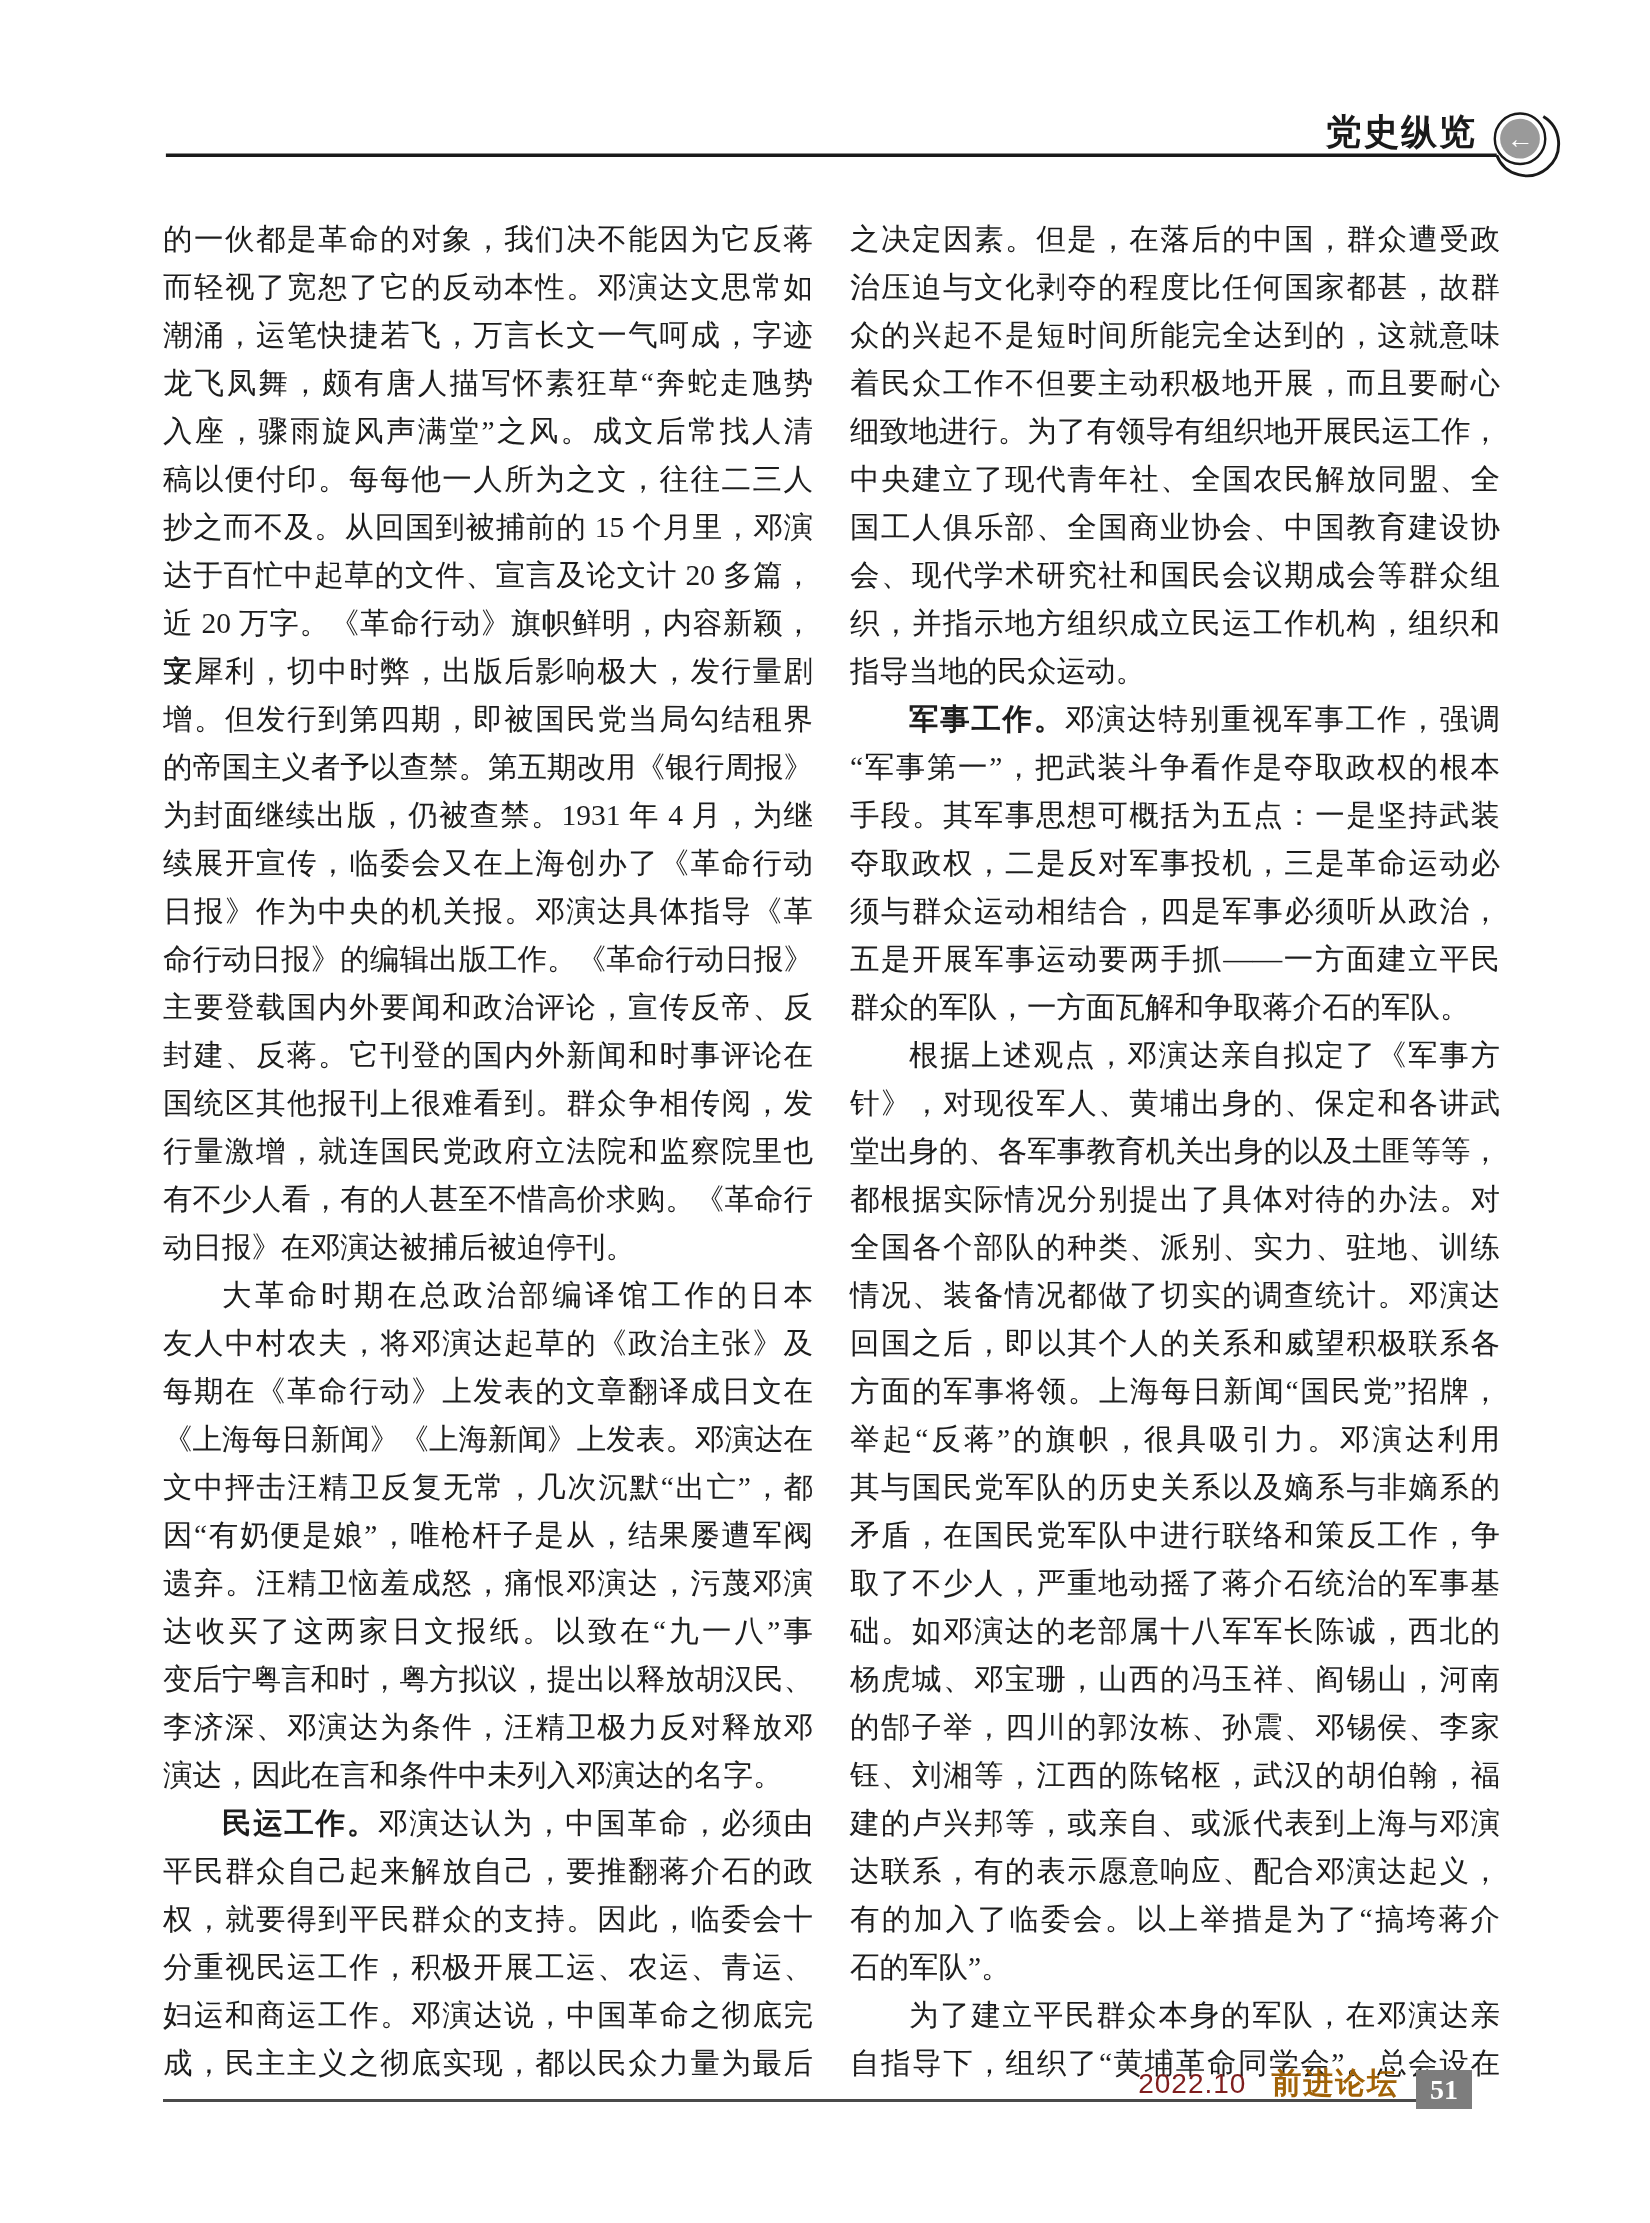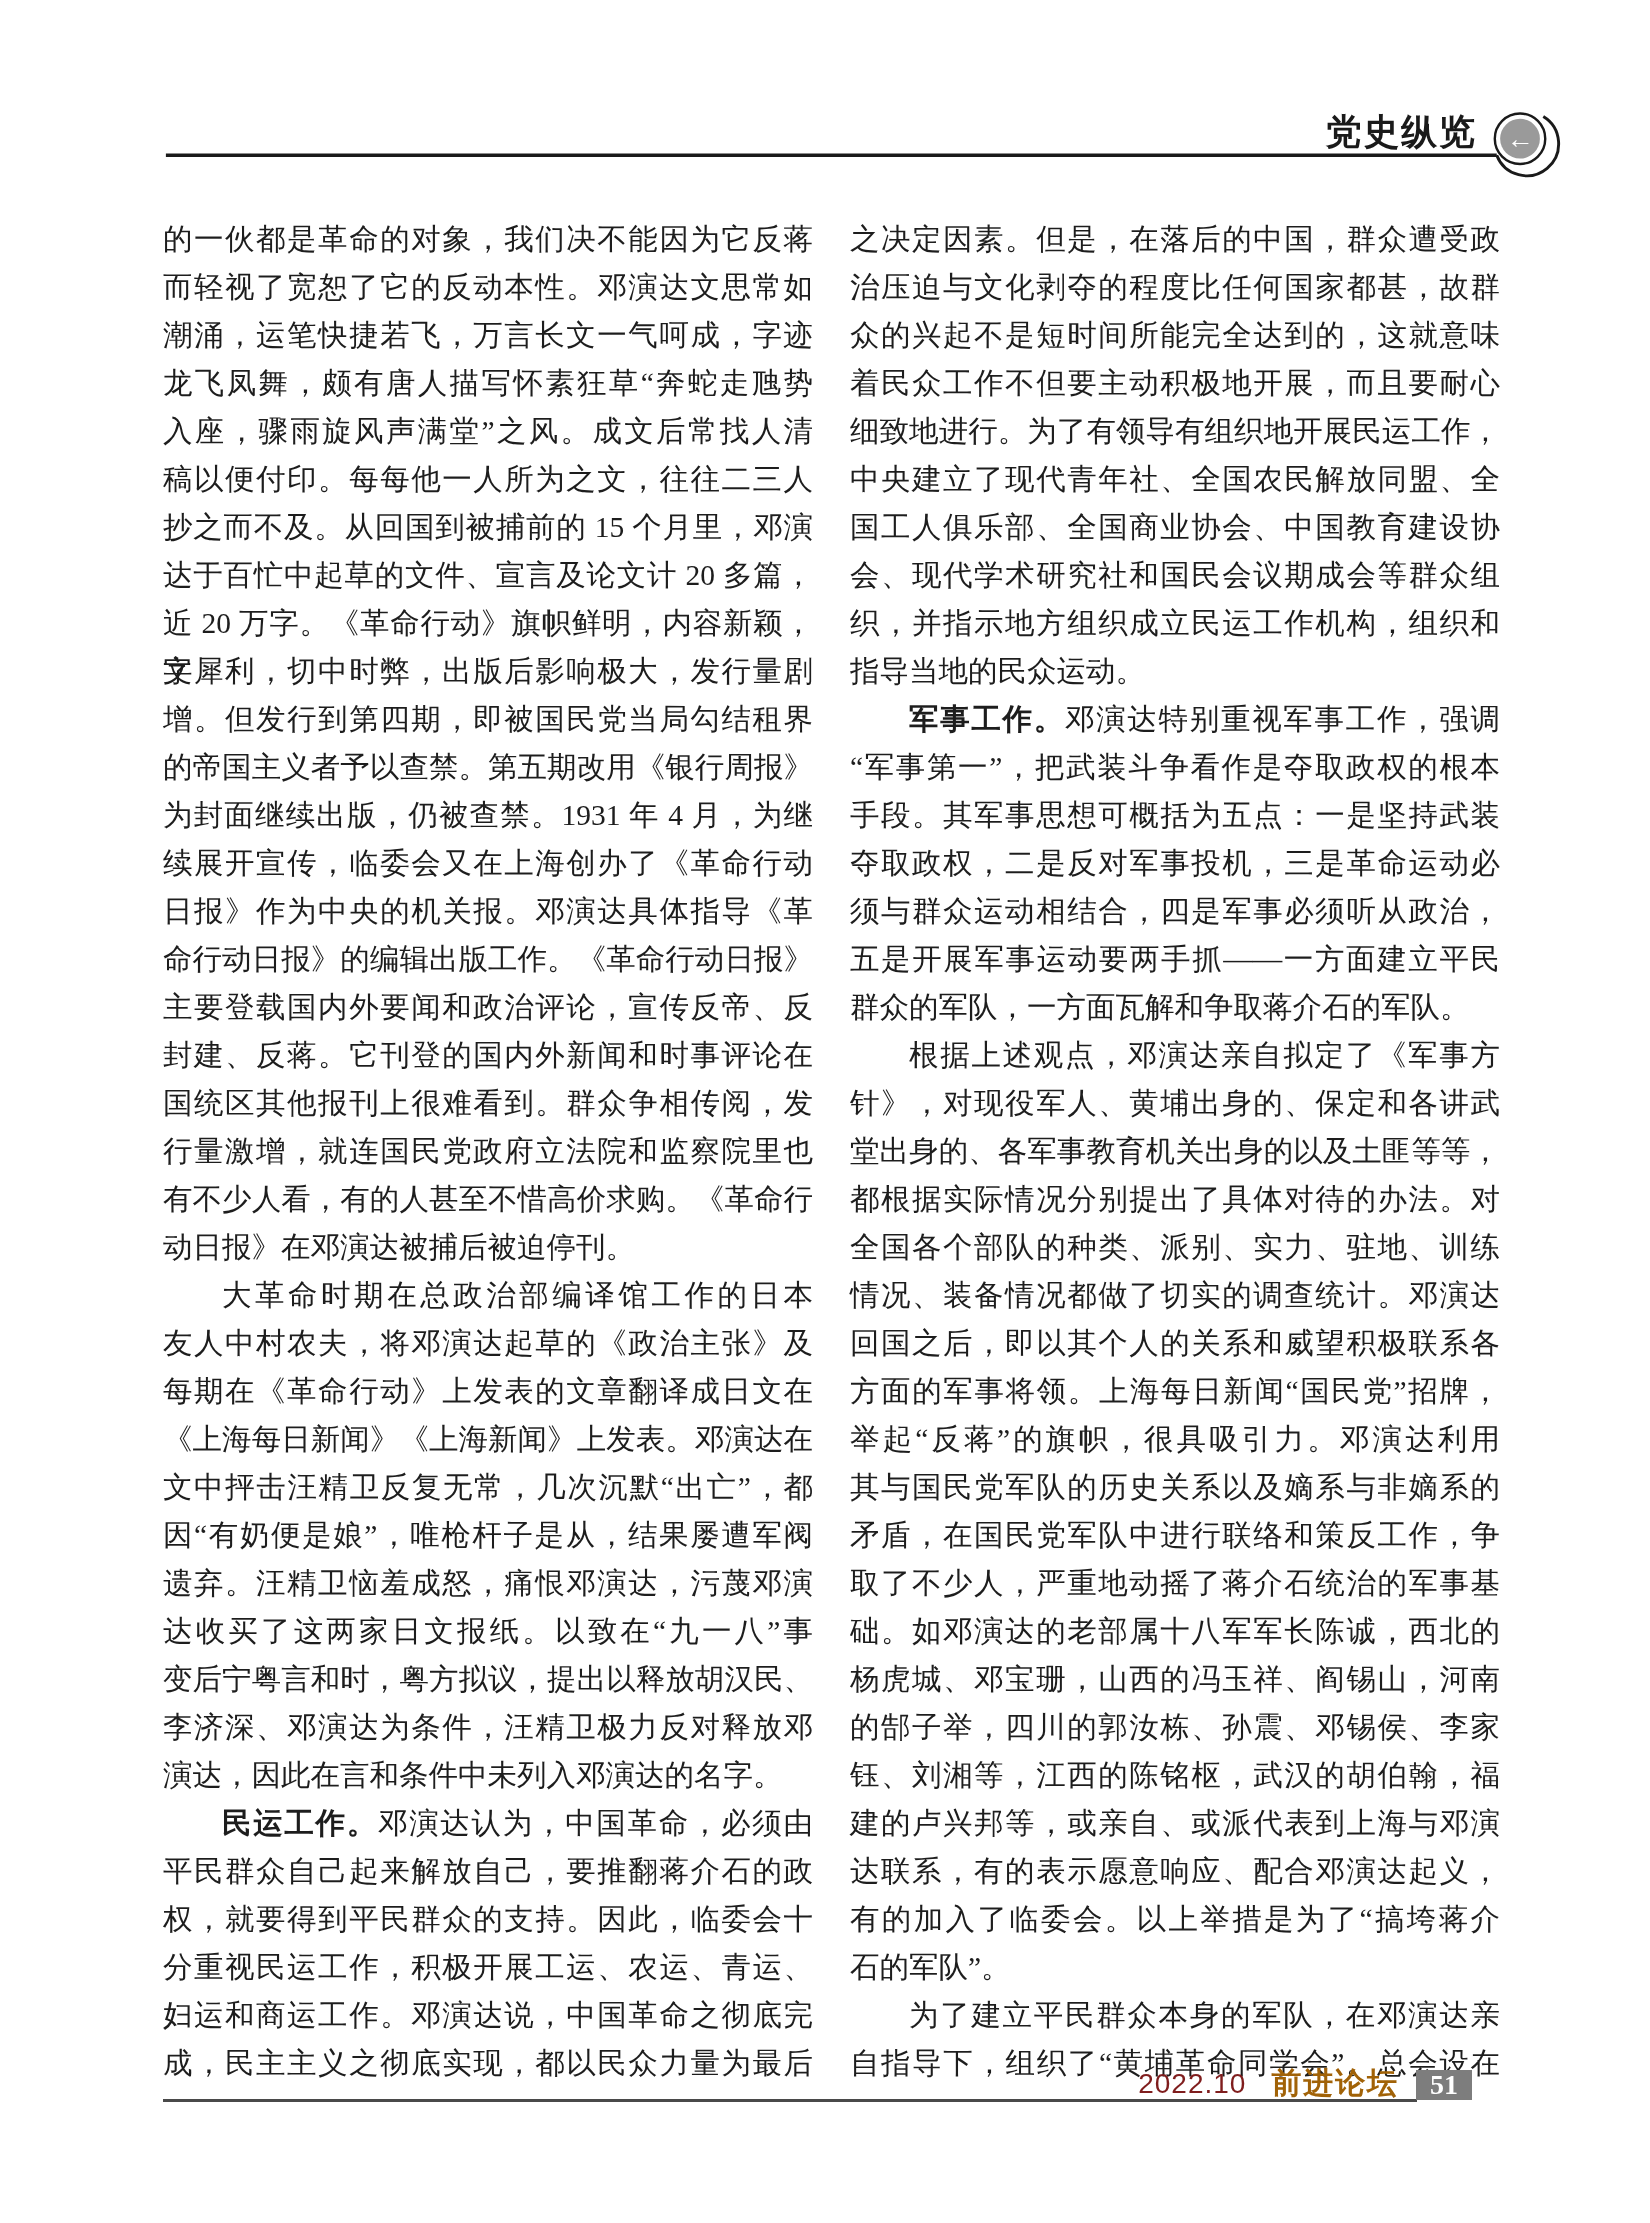--- a/index.html
+++ b/index.html
@@ -51,21 +51,21 @@
   }
   .footer-issue{
     font-family:"Liberation Sans","DejaVu Sans",sans-serif;
     font-size:28px;color:#7f1d1d;letter-spacing:1px;
   }
   .footer-journal{
     font-family:"Liberation Serif","DejaVu Serif",serif;
     font-weight:700;font-size:30px;color:#a16207;letter-spacing:1.9px;
   }
   .page-number-box{
-    position:absolute;left:1416px;top:2070px;width:56px;height:30px;
+    position:absolute;left:1416px;top:2070px;width:56px;height:39px;
     background:#7d7d7d;display:flex;align-items:center;justify-content:center;
   }
   .page-number{
     color:#ffffff;font-weight:700;font-size:28px;
     font-family:"Liberation Serif","DejaVu Serif",serif;
   }
 </style>
 </head>
 <body>
 

